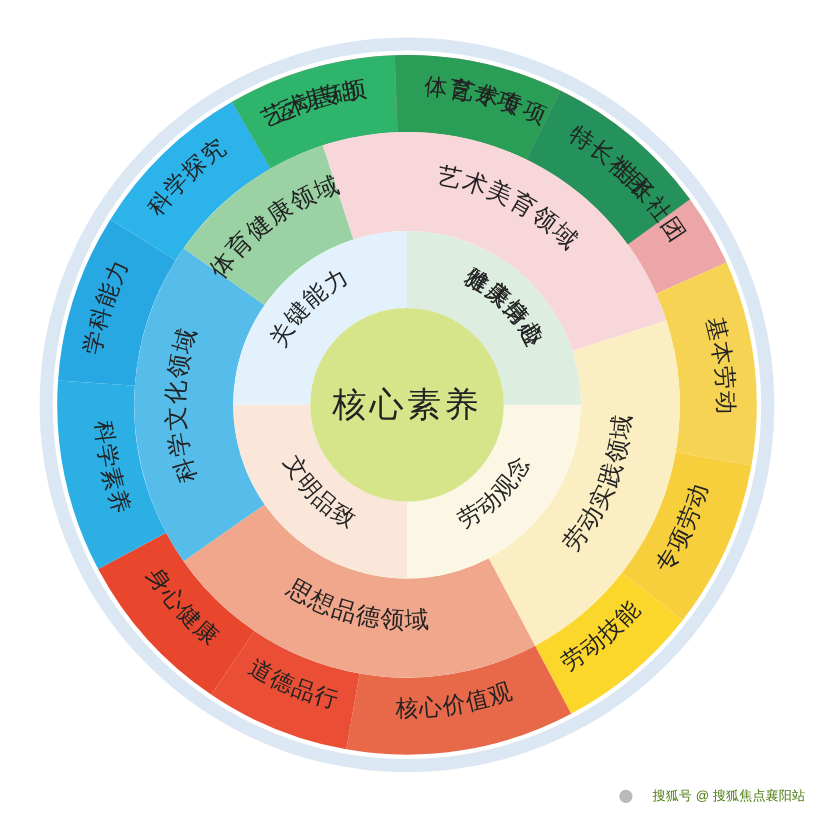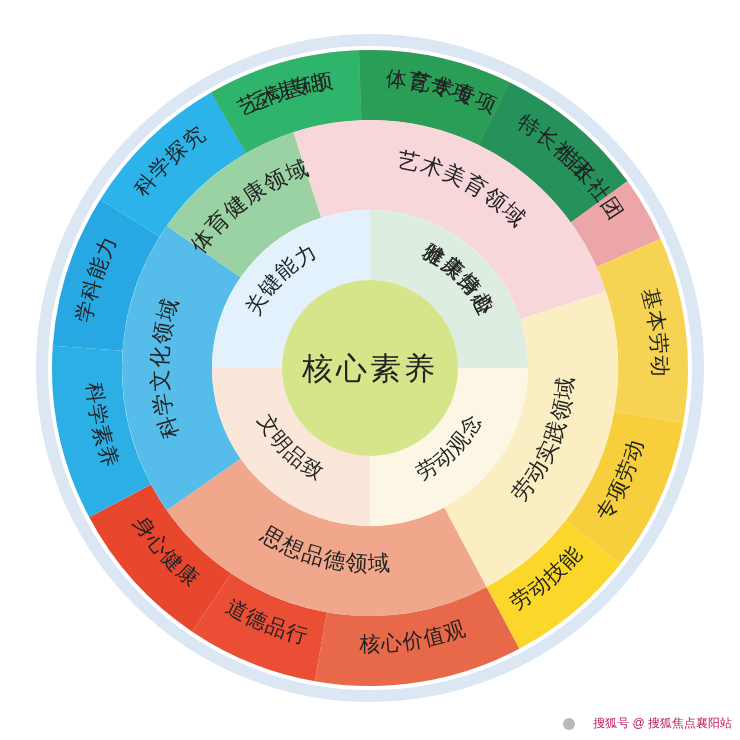--- a/index.html
+++ b/index.html
@@ -1,21 +1,21 @@
 <!DOCTYPE html>
 <html><head>
 <meta charset="utf-8">
 <style>
   html,body{margin:0;padding:0;background:#ffffff;}
   body{width:740px;height:740px;font-family:"Liberation Sans","DejaVu Sans",sans-serif;overflow:hidden;}
   #stage{position:relative;width:740px;height:740px;background:#fff;}
   svg{display:block;}
   .seg-label{font-family:"Liberation Sans","DejaVu Sans",sans-serif;fill:#222;}
   .watermark{position:absolute;right:8px;bottom:8px;display:flex;align-items:center;gap:18px;
-             font-size:12px;color:#be185d;font-family:"Liberation Sans","DejaVu Sans",sans-serif;}
+             font-size:12px;color:#4d7c0f;font-family:"Liberation Sans","DejaVu Sans",sans-serif;}
   .wm-dot{width:12px;height:12px;border-radius:50%;background:#b9b9b9;display:inline-block;}
 </style>
 </head>
 <body>
 
 <div id="stage">
   <svg id="sunburst" width="740" height="740" viewBox="0 0 740 740" aria-label="核心素养">
     <g id="ring-outer-border">
         <circle cx="370" cy="368" r="328" fill="#ffffff" stroke="#dbe7f3" stroke-width="12"></circle>
       </g>

